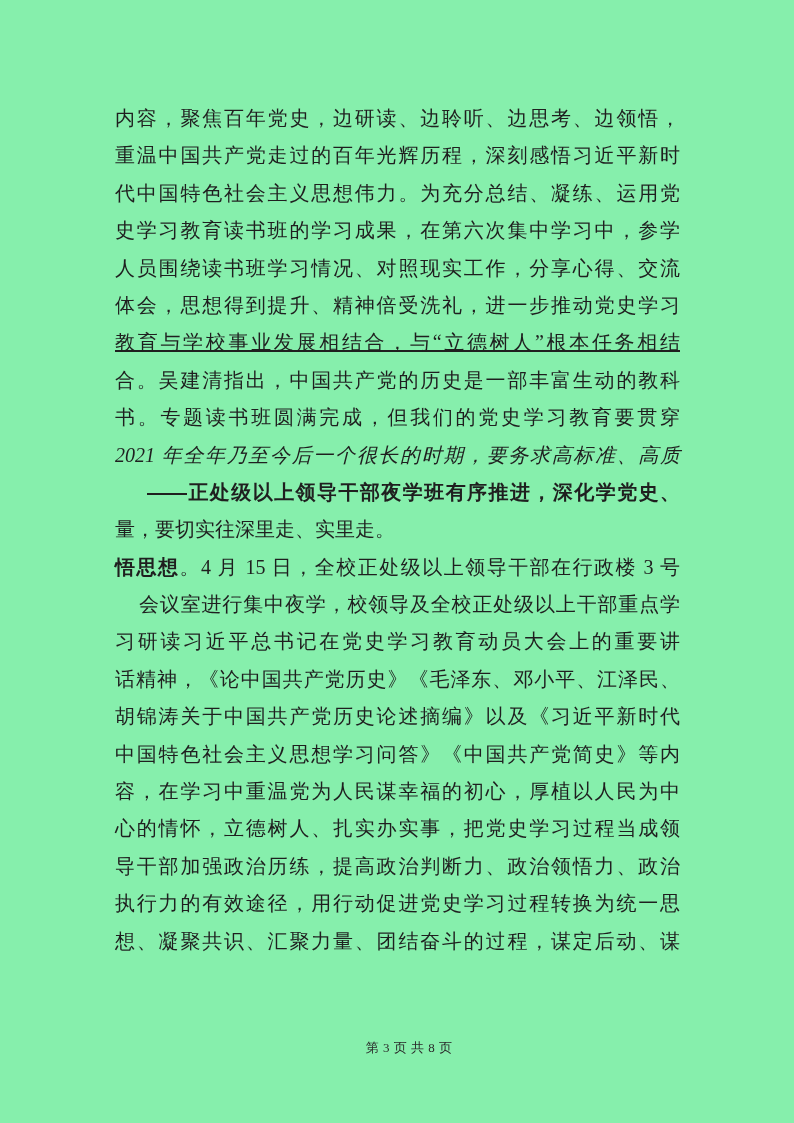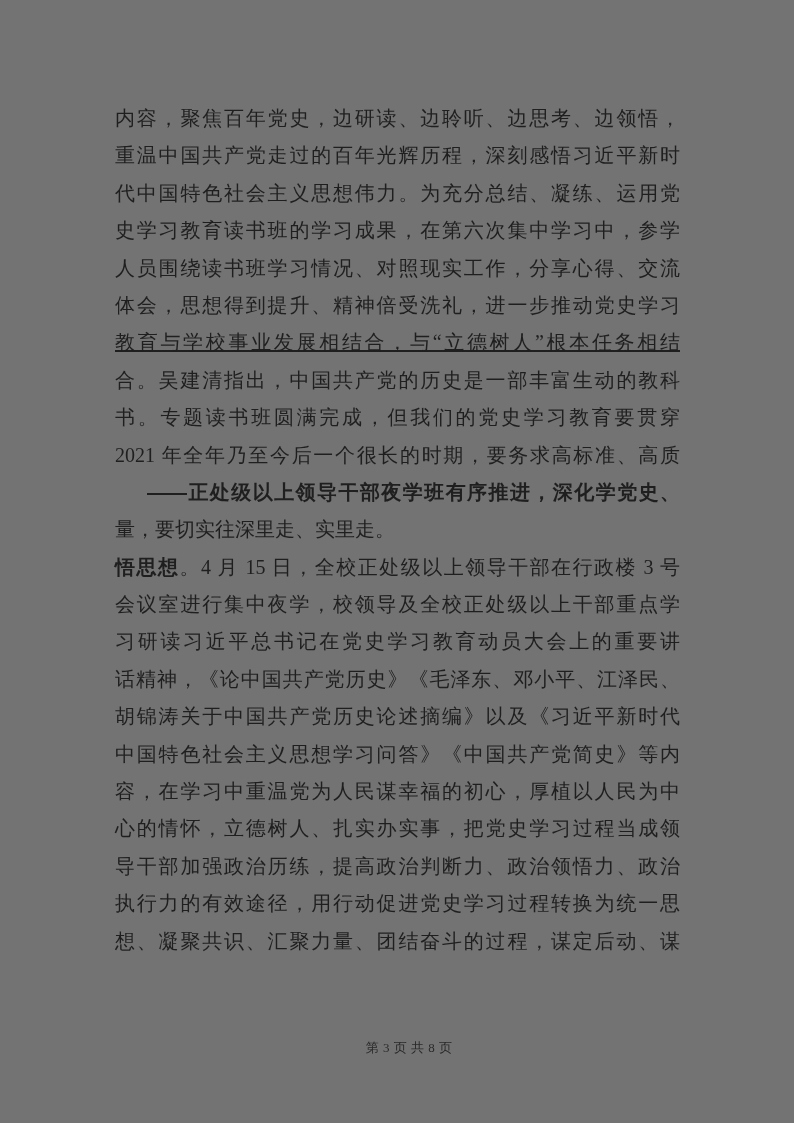--- a/index.html
+++ b/index.html
@@ -10,21 +10,21 @@
     width: 794px;
     height: 1123px;
     background: #ffffff;
     position: relative;
     overflow: hidden;
     font-family: "Liberation Serif", "DejaVu Serif", serif;
   }
   .page {
     position: absolute;
     inset: 0;
-    background: #737373;
+    background: #86efac;
   }
   .text-block {
     position: absolute;
     left: 115px;
     top: 100px;
     width: 565px;
   }
   .doc-line {
     font-size: 20px;
     height: 37.4px;
@@ -66,25 +66,25 @@
   <div class="text-block">
       <div class="doc-line" style="color: rgb(31, 31, 31);"><span class="seg">内容，聚焦百年党史，边研读、边聆听、边思考、边领悟，</span></div>
       <div class="doc-line" style="color: rgb(31, 31, 31);"><span class="seg">重温中国共产党走过的百年光辉历程，深刻感悟习近平新时</span></div>
       <div class="doc-line" style="color: rgb(31, 31, 31);"><span class="seg">代中国特色社会主义思想伟力。为充分总结、凝练、运用党</span></div>
       <div class="doc-line" style="color: rgb(31, 31, 31);"><span class="seg">史学习教育读书班的学习成果，在第六次集中学习中，参学</span></div>
       <div class="doc-line" style="color: rgb(31, 31, 31);"><span class="seg">人员围绕读书班学习情况、对照现实工作，分享心得、交流</span></div>
       <div class="doc-line" style="color: rgb(31, 31, 31);"><span class="seg">体会，思想得到提升、精神倍受洗礼，进一步推动党史学习</span></div>
       <div class="doc-line" style="color: rgb(31, 31, 31); text-decoration: underline;"><span class="seg">教育与学校事业发展相结合，与“立德树人”根本任务相结</span></div>
       <div class="doc-line" style="color: rgb(31, 31, 31);"><span class="seg">合。吴建清指出，中国共产党的历史是一部丰富生动的教科</span></div>
       <div class="doc-line" style="color: rgb(31, 31, 31);"><span class="seg">书。专题读书班圆满完成，但我们的党史学习教育要贯穿</span></div>
-      <div class="doc-line" style="color: rgb(31, 31, 31);"><span class="seg">2021 年全年乃至今后一个很长的时期，要务求高标准、高质</span></div>
+      <div class="doc-line" style="color: rgb(31, 31, 31); font-style: italic;"><span class="seg">2021 年全年乃至今后一个很长的时期，要务求高标准、高质</span></div>
       <div class="doc-line indent" style="color: rgb(31, 31, 31);"><span class="seg bold">——正处级以上领导干部夜学班有序推进，深化学党史、</span></div>
       <div class="doc-line no-just" style="color: rgb(31, 31, 31);"><span class="seg">量，要切实往深里走、实里走。</span></div>
       <div class="doc-line" style="color: rgb(31, 31, 31);"><span class="seg bold">悟思想</span><span class="seg">。4 月 15 日，全校正处级以上领导干部在行政楼 3 号</span></div>
-      <div class="doc-line" style="color: rgb(31, 31, 31);"><span class="seg">会议室进行集中夜学，校领导及全校正处级以上干部重点学</span></div>
+      <div class="doc-line" style="color: rgb(31, 31, 31); margin-left: 24px;"><span class="seg">会议室进行集中夜学，校领导及全校正处级以上干部重点学</span></div>
       <div class="doc-line" style="color: rgb(31, 31, 31);"><span class="seg">习研读习近平总书记在党史学习教育动员大会上的重要讲</span></div>
       <div class="doc-line" style="color: rgb(31, 31, 31);"><span class="seg">话精神，《论中国共产党历史》《毛泽东、邓小平、江泽民、</span></div>
       <div class="doc-line" style="color: rgb(31, 31, 31);"><span class="seg">胡锦涛关于中国共产党历史论述摘编》以及《习近平新时代</span></div>
       <div class="doc-line" style="color: rgb(31, 31, 31);"><span class="seg">中国特色社会主义思想学习问答》《中国共产党简史》等内</span></div>
       <div class="doc-line" style="color: rgb(31, 31, 31);"><span class="seg">容，在学习中重温党为人民谋幸福的初心，厚植以人民为中</span></div>
       <div class="doc-line" style="color: rgb(31, 31, 31);"><span class="seg">心的情怀，立德树人、扎实办实事，把党史学习过程当成领</span></div>
       <div class="doc-line" style="color: rgb(31, 31, 31);"><span class="seg">导干部加强政治历练，提高政治判断力、政治领悟力、政治</span></div>
       <div class="doc-line" style="color: rgb(31, 31, 31);"><span class="seg">执行力的有效途径，用行动促进党史学习过程转换为统一思</span></div>
       <div class="doc-line" style="color: rgb(31, 31, 31);"><span class="seg">想、凝聚共识、汇聚力量、团结奋斗的过程，谋定后动、谋</span></div>
     </div>

